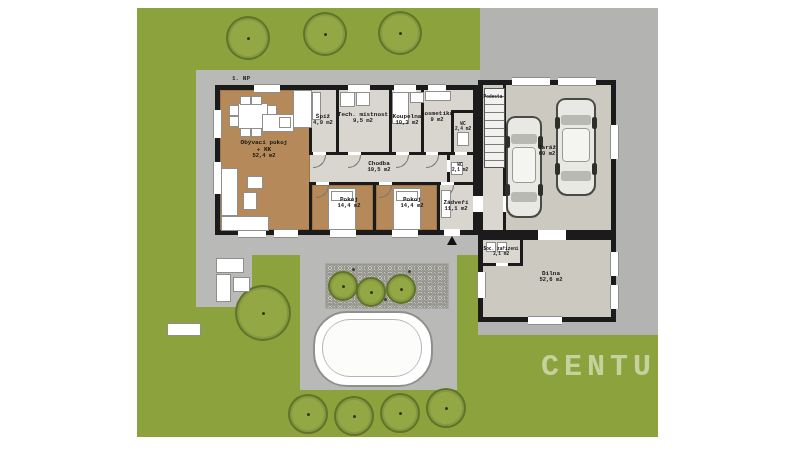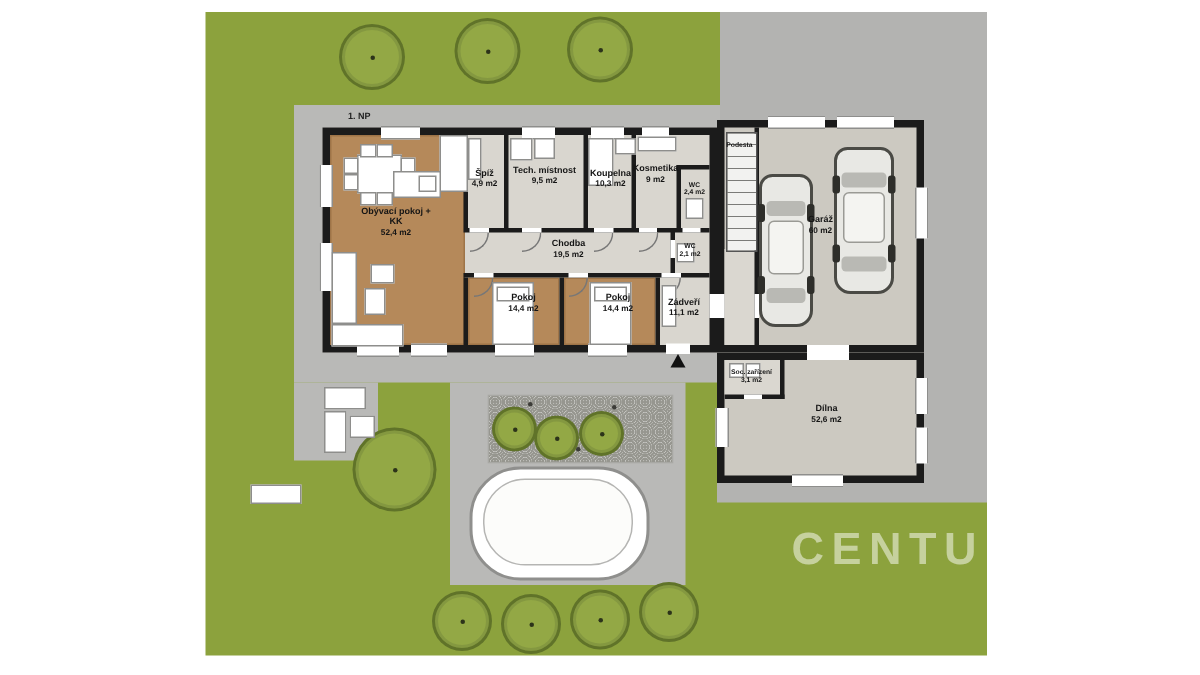--- a/index.html
+++ b/index.html
@@ -1,17 +1,17 @@
 <!DOCTYPE html>
 <html><head>
 <meta charset="utf-8">
 <style>
   html,body{margin:0;padding:0;background:#fff;}
   .canvas{position:relative;width:800px;height:450px;background:#ffffff;overflow:hidden;
-          font-family:Liberation Sans, sans-serif;}
+          font-family:Liberation Mono, monospace;}
   
   .garden{position:absolute;left:137px;top:8px;width:521px;height:429px;background:#8ca23d;overflow:hidden;z-index:1;}
   .gray{position:absolute;background:#b9b9b7;z-index:2;}
   .driveway{left:480px;top:8px;width:178px;height:230px;background:#b3b3b1;}
   .surround{left:196px;top:70px;width:284px;height:185px;}
   .surround2{left:196px;top:255px;width:56px;height:52px;}
   .patio{left:300px;top:255px;width:157px;height:135px;}
   .rstrip{left:616px;top:238px;width:42px;height:84px;background:#b3b3b1;}
   .bstrip{left:478px;top:322px;width:180px;height:13px;background:#b3b3b1;}
   .pergola{position:absolute;left:325px;top:263px;width:122px;height:44px;z-index:3;

